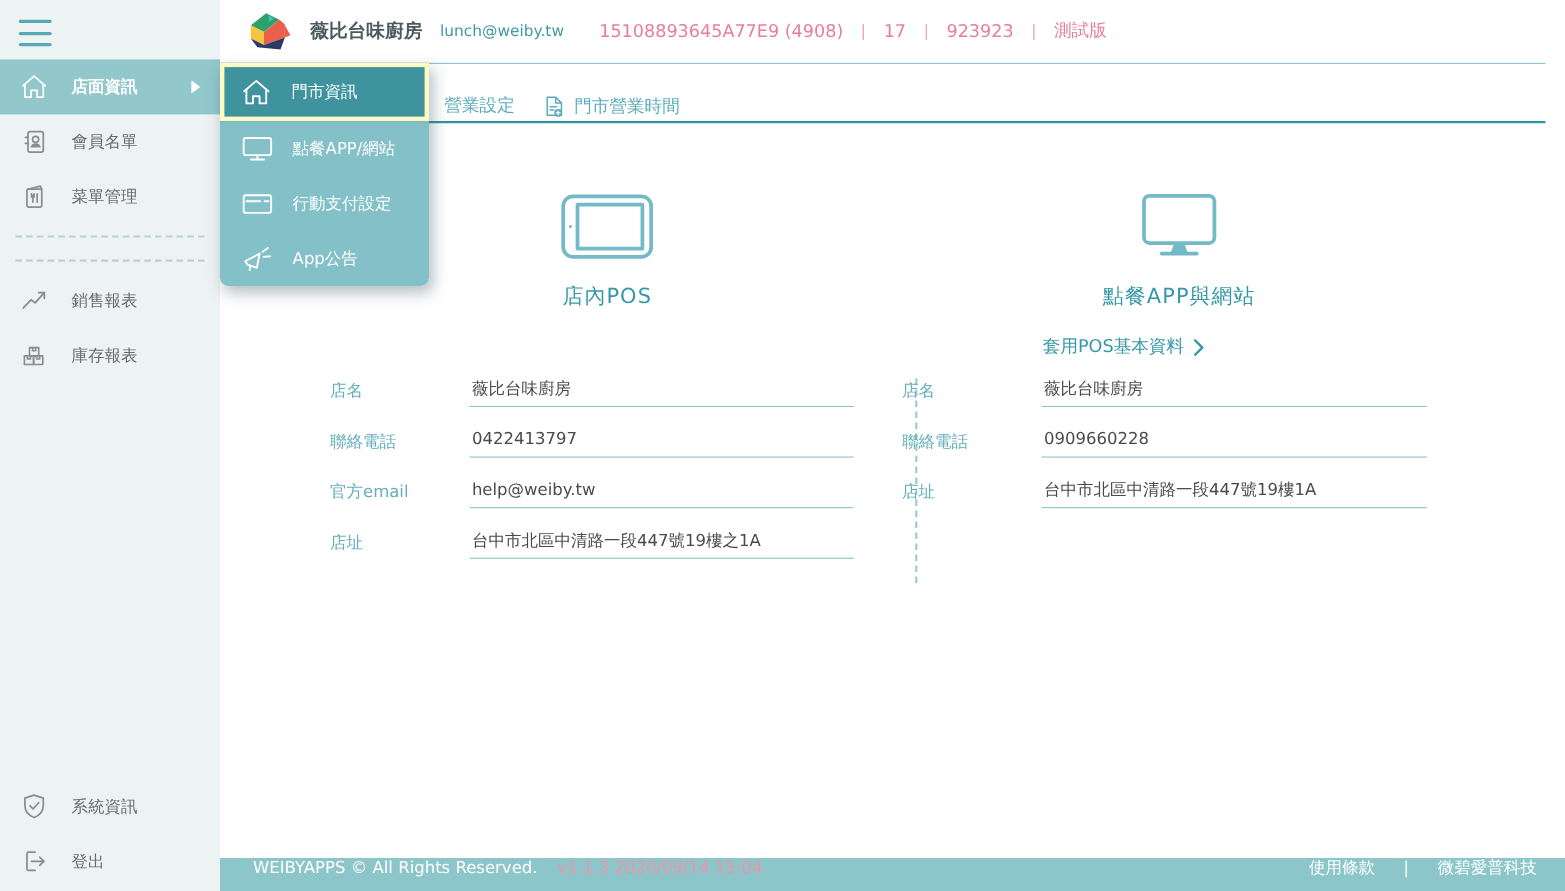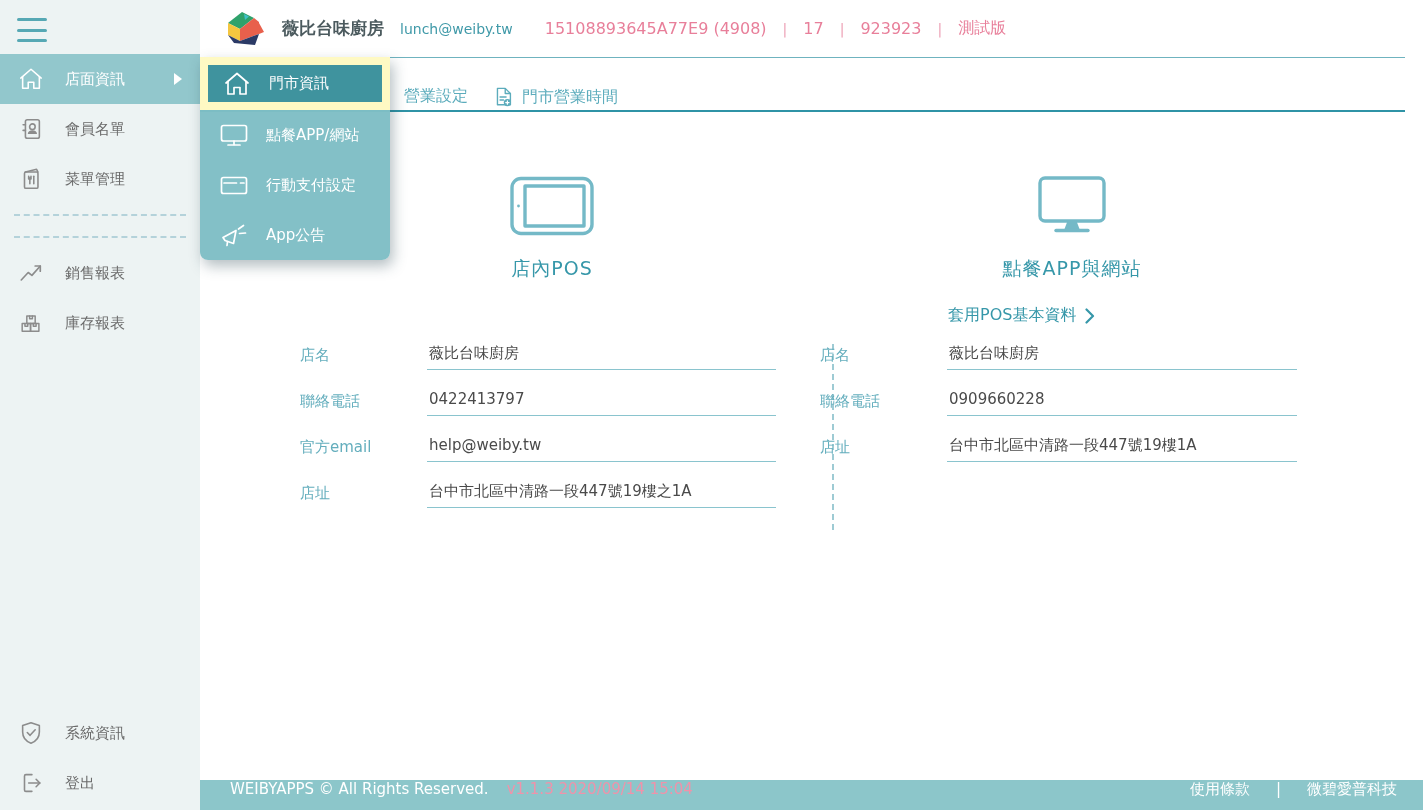--- a/index.html
+++ b/index.html
@@ -6,21 +6,21 @@
   html,body { width:1423px; height:810px; }
   body { font-family:"DejaVu Sans","Liberation Sans",sans-serif; background:#fff; }
   .app { position:relative; width:1423px; height:810px; overflow:hidden; background:#fff; }
 
   
   .sidebar { position:absolute; left:0; top:0; bottom:0; width:200px; background:#edf3f3; display:flex; flex-direction:column; z-index:10; }
   .hamburger { margin:18px 0 12px 17px; width:30px; height:24px; display:flex; flex-direction:column; justify-content:space-between; cursor:pointer; }
   .hamburger span { display:block; height:3px; border-radius:2px; background:#56a8b4; }
   .side-item { height:50px; display:flex; align-items:center; padding-left:17px; gap:20px; color:#6a6a6a; font-size:15px; cursor:pointer; position:relative; flex:0 0 auto; }
   .side-item .ico { width:28px; height:28px; display:flex; align-items:center; justify-content:center; color:#8c8c8c; }
-  .side-item.active { background:#92c7cc; color:#fff; }
+  .side-item.active { background:#92c7cc; color:#fff;font-weight:bold; }
   .side-item.active .ico { color:#fff; }
   .side-item.pink { color:#e8728e; }
   .caret { position:absolute; right:18px; width:0; height:0; border-top:6px solid transparent; border-bottom:6px solid transparent; border-left:8px solid #fff; }
   .side-divider { border-top:2px dashed #b4d2da; margin:10px 14px; flex:0 0 auto; }
   .side-spacer { flex:1 1 auto; }
 
   
   .header { position:absolute; left:200px; top:0; right:0; height:57px; background:#fff; display:flex; align-items:center; z-index:5; }
   .logo { margin-left:24px; flex:0 0 auto; }
   .store-name { margin-left:14px; font-size:17px; color:#4b5a5e; font-weight:600; }
@@ -31,21 +31,21 @@
   .header-line { position:absolute; left:200px; top:57px; width:1205px; height:1px; background:#6fb3bf; z-index:4; }
   .tab-underline { position:absolute; left:200px; top:110px; width:1205px; height:2px; background:#2f93a6; z-index:4; }
   .tab { position:absolute; top:86px; font-size:16px; color:#5cacbc; cursor:pointer; display:flex; align-items:center; gap:9px; z-index:5; }
   .tab.t1 { left:404px; }
   .tab.t2 { left:494px; }
 
   
   .flyout { position:absolute; left:200px; top:57px; width:190px; z-index:30; background:rgba(127,190,197,.97); border-radius:0 0 8px 8px; box-shadow:3px 6px 14px rgba(40,70,80,.35); overflow:hidden; }
   .fly-item { height:50px; display:flex; align-items:center; padding-left:19px; gap:17px; color:#fff; font-size:15px; cursor:pointer; }
   .fly-item .ico { width:30px; height:28px; display:flex; align-items:center; justify-content:center; }
-  .fly-item.active { height:53px; background:#3f939e; border:8px solid #fef9c3; padding-left:14px; }
+  .fly-item.active { height:53px; background:#3f939e; border:4px solid #fef9c3; padding-left:14px; }
 
   
   .dev-header { position:absolute; width:424px; text-align:center; z-index:1; }
   .dev-header.pos { left:340px; top:176px; }
   .dev-header.web { left:860px; top:176px; }
   .dev-title { margin-top:20px; font-size:19px; color:#3697a9; letter-spacing:1px; }
   .apply-link { position:absolute; left:948px; top:305px; font-size:16px; color:#3697a9; display:flex; align-items:center; gap:9px; cursor:pointer; z-index:1; }
 
   .form { position:absolute; top:338px; z-index:1; }
   .form.left  { left:300px; width:476px; }

